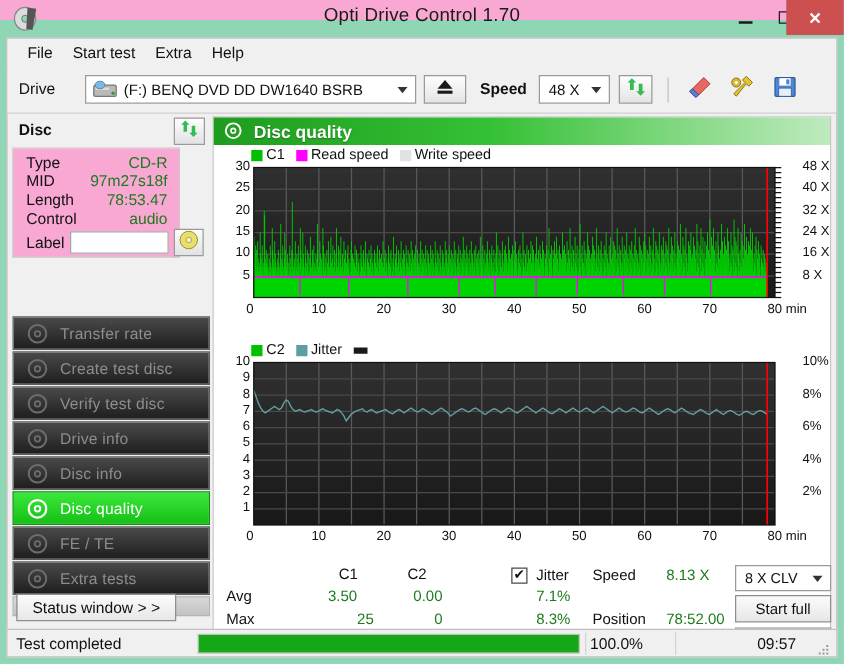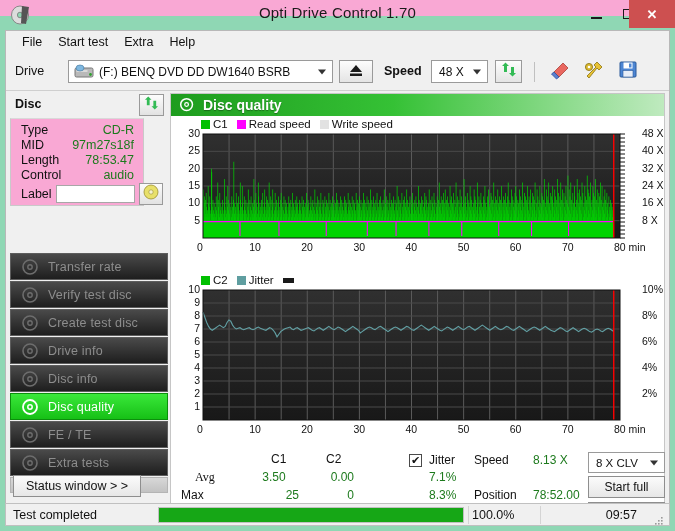--- a/index.html
+++ b/index.html
@@ -335,30 +335,30 @@
           </span>
           <span class="nlabel">Transfer rate</span>
         </div>
         <div class="navbtn">
           <span class="nico">
             <svg width="19" height="19" viewBox="0 0 19 19">
                 <circle cx="9" cy="9" r="7" fill="none" stroke="#6d6d6d" stroke-width="1.6"></circle>
                 <circle cx="9" cy="9" r="2.2" fill="none" stroke="#6d6d6d" stroke-width="1.4"></circle>
               </svg>
           </span>
-          <span class="nlabel">Verify test disc</span>
+          <span class="nlabel">Create test disc</span>
         </div>
         <div class="navbtn">
           <span class="nico">
             <svg width="19" height="19" viewBox="0 0 19 19">
                 <circle cx="9" cy="9" r="7" fill="none" stroke="#6d6d6d" stroke-width="1.6"></circle>
                 <circle cx="9" cy="9" r="2.2" fill="none" stroke="#6d6d6d" stroke-width="1.4"></circle>
               </svg>
           </span>
-          <span class="nlabel">Create test disc</span>
+          <span class="nlabel">Verify test disc</span>
         </div>
         <div class="navbtn">
           <span class="nico">
             <svg width="19" height="19" viewBox="0 0 19 19">
                 <circle cx="9" cy="9" r="7" fill="none" stroke="#6d6d6d" stroke-width="1.6"></circle>
                 <circle cx="9" cy="9" r="2.2" fill="none" stroke="#6d6d6d" stroke-width="1.4"></circle>
               </svg>
           </span>
           <span class="nlabel">Drive info</span>
         </div>
@@ -1576,21 +1576,21 @@
             <line x1="32" y1="121" x2="449" y2="121" stroke="#4a4a4a" stroke-width="1"></line>
             <path d="M32.00 26.10 L33.85 31.30 L35.70 36.50 L37.55 40.40 L39.40 43.00 L41.25 44.30 L43.10 43.00 L44.95 41.70 L46.80 40.40 L48.65 39.10 L50.50 40.40 L52.35 41.70 L54.20 40.40 L56.05 36.50 L57.90 33.90 L59.75 35.20 L61.60 39.10 L63.45 41.70 L65.30 43.00 L67.15 42.35 L69.00 41.70 L70.85 43.00 L72.70 43.65 L74.55 43.00 L76.40 42.35 L78.26 41.70 L80.11 43.00 L81.96 43.65 L83.81 43.00 L85.66 41.70 L87.51 41.05 L89.36 42.35 L91.21 43.00 L93.06 43.65 L94.91 44.30 L96.76 43.00 L98.61 41.70 L100.46 42.35 L102.31 44.30 L104.16 46.90 L106.01 50.80 L107.86 48.20 L109.71 45.60 L111.56 44.30 L113.41 43.00 L115.26 42.35 L117.11 41.70 L118.96 41.05 L120.81 43.00 L122.66 43.65 L124.51 42.35 L126.36 41.70 L128.21 43.00 L130.06 44.30 L131.91 43.65 L133.76 43.00 L135.61 42.35 L137.46 41.70 L139.31 43.00 L141.16 44.30 L143.01 44.95 L144.86 43.65 L146.71 42.35 L148.56 41.70 L150.41 43.00 L152.26 44.30 L154.11 43.00 L155.96 41.70 L157.81 40.40 L159.66 41.70 L161.51 43.00 L163.36 43.65 L165.21 42.35 L167.06 41.05 L168.91 41.70 L170.77 43.00 L172.62 44.30 L174.47 45.60 L176.32 44.30 L178.17 43.00 L180.02 41.70 L181.87 40.40 L183.72 41.70 L185.57 43.00 L187.42 44.30 L189.27 46.90 L191.12 45.60 L192.97 44.30 L194.82 43.00 L196.67 41.70 L198.52 41.05 L200.37 41.70 L202.22 43.00 L204.07 43.65 L205.92 42.35 L207.77 41.05 L209.62 40.40 L211.47 41.70 L213.32 43.00 L215.17 44.30 L217.02 45.60 L218.87 44.30 L220.72 43.00 L222.57 41.70 L224.42 41.05 L226.27 41.70 L228.12 43.00 L229.97 44.30 L231.82 43.00 L233.67 41.70 L235.52 40.40 L237.37 41.05 L239.22 42.35 L241.07 43.65 L242.92 44.30 L244.77 43.00 L246.62 41.70 L248.47 40.40 L250.32 39.10 L252.17 40.40 L254.02 41.70 L255.87 43.00 L257.72 44.30 L259.57 43.00 L261.43 41.70 L263.28 40.40 L265.13 41.70 L266.98 43.00 L268.83 44.30 L270.68 44.95 L272.53 43.65 L274.38 42.35 L276.23 41.05 L278.08 41.70 L279.93 43.00 L281.78 44.30 L283.63 43.00 L285.48 41.70 L287.33 40.40 L289.18 41.70 L291.03 43.00 L292.88 43.65 L294.73 42.35 L296.58 41.05 L298.43 40.40 L300.28 41.70 L302.13 43.00 L303.98 44.30 L305.83 43.00 L307.68 41.70 L309.53 40.40 L311.38 39.10 L313.23 40.40 L315.08 41.70 L316.93 43.00 L318.78 44.30 L320.63 43.00 L322.48 41.70 L324.33 40.40 L326.18 41.70 L328.03 43.00 L329.88 43.65 L331.73 43.00 L333.58 41.70 L335.43 40.40 L337.28 41.05 L339.13 42.35 L340.98 43.65 L342.83 44.30 L344.68 43.00 L346.53 41.70 L348.38 40.40 L350.23 41.70 L352.09 43.00 L353.94 44.30 L355.79 45.60 L357.64 44.30 L359.49 43.00 L361.34 41.70 L363.19 41.05 L365.04 41.70 L366.89 43.00 L368.74 44.30 L370.59 43.00 L372.44 41.70 L374.29 40.40 L376.14 41.70 L377.99 43.00 L379.84 44.30 L381.69 44.95 L383.54 45.60 L385.39 44.30 L387.24 43.00 L389.09 41.70 L390.94 42.35 L392.79 43.65 L394.64 44.95 L396.49 45.60 L398.34 44.30 L400.19 43.00 L402.04 41.70 L403.89 43.00 L405.74 44.30 L407.59 45.60 L409.44 44.30 L411.29 43.00 L413.14 42.35 L414.99 43.00 L416.84 44.30 L418.69 45.60 L420.54 46.25 L422.39 44.95 L424.24 43.65 L426.09 43.00 L427.94 43.65 L429.79 44.95 L431.64 45.60 L433.49 44.30 L435.34 43.00 L437.19 42.35 L439.04 43.00 L440.89 44.30 L442.75 45.60" fill="none" stroke="#62a0a4" stroke-width="1.1"></path>
             <line x1="442.745" y1="4" x2="442.745" y2="134" stroke="#ff0000" stroke-width="1.4"></line>
             <rect x="32" y="4" width="417" height="130" fill="none" stroke="#111" stroke-width="1"></rect>
           </svg><span class="ticklbl" style="right: 464px; top: -3px; text-align: right;">10</span><span class="ticklbl" style="right: 464px; top: 10px; text-align: right;">9</span><span class="ticklbl" style="right: 464px; top: 23px; text-align: right;">8</span><span class="ticklbl" style="right: 464px; top: 36px; text-align: right;">7</span><span class="ticklbl" style="right: 464px; top: 49px; text-align: right;">6</span><span class="ticklbl" style="right: 464px; top: 62px; text-align: right;">5</span><span class="ticklbl" style="right: 464px; top: 75px; text-align: right;">4</span><span class="ticklbl" style="right: 464px; top: 88px; text-align: right;">3</span><span class="ticklbl" style="right: 464px; top: 101px; text-align: right;">2</span><span class="ticklbl" style="right: 464px; top: 114px; text-align: right;">1</span><span class="ticklbl" style="left: 471px; top: -3px;">10%</span><span class="ticklbl" style="left: 471px; top: 23px;">8%</span><span class="ticklbl" style="left: 471px; top: 49px;">6%</span><span class="ticklbl" style="left: 471px; top: 75px;">4%</span><span class="ticklbl" style="left: 471px; top: 101px;">2%</span><span class="ticklbl" style="left: 26px; top: 137px;">0</span><span class="ticklbl" style="left: 78.125px; top: 137px;">10</span><span class="ticklbl" style="left: 130.25px; top: 137px;">20</span><span class="ticklbl" style="left: 182.375px; top: 137px;">30</span><span class="ticklbl" style="left: 234.5px; top: 137px;">40</span><span class="ticklbl" style="left: 286.625px; top: 137px;">50</span><span class="ticklbl" style="left: 338.75px; top: 137px;">60</span><span class="ticklbl" style="left: 390.875px; top: 137px;">70</span><span class="ticklbl" style="left: 443px; top: 137px;">80 min</span></div>
 
       <div class="stats">
         <span class="st" style="left:100px;top:2px;">C1</span>
         <span class="st" style="left:155px;top:2px;">C2</span>
 
-        <span class="st" style="left:24px;top:20px;font-family:Liberation Serif, serif;">Avg</span>
+        <span class="st" style="left:10px;top:20px;">Avg</span>
         <span class="st" style="left:10px;top:38px;">Max</span>
         <span class="st" style="left:10px;top:56px;">Total</span>
 
         <span class="stv" style="left:78px;top:20px;width:50px;text-align:center;">3.50</span>
         <span class="stv" style="left:78px;top:38px;width:50px;text-align:right;">25</span>
         <span class="stv" style="left:78px;top:56px;width:50px;text-align:right;">16567</span>
 
         <span class="stv" style="left:133px;top:20px;width:50px;text-align:right;">0.00</span>
         <span class="stv" style="left:133px;top:38px;width:50px;text-align:right;">0</span>
         <span class="stv" style="left:133px;top:56px;width:50px;text-align:right;">0</span>

